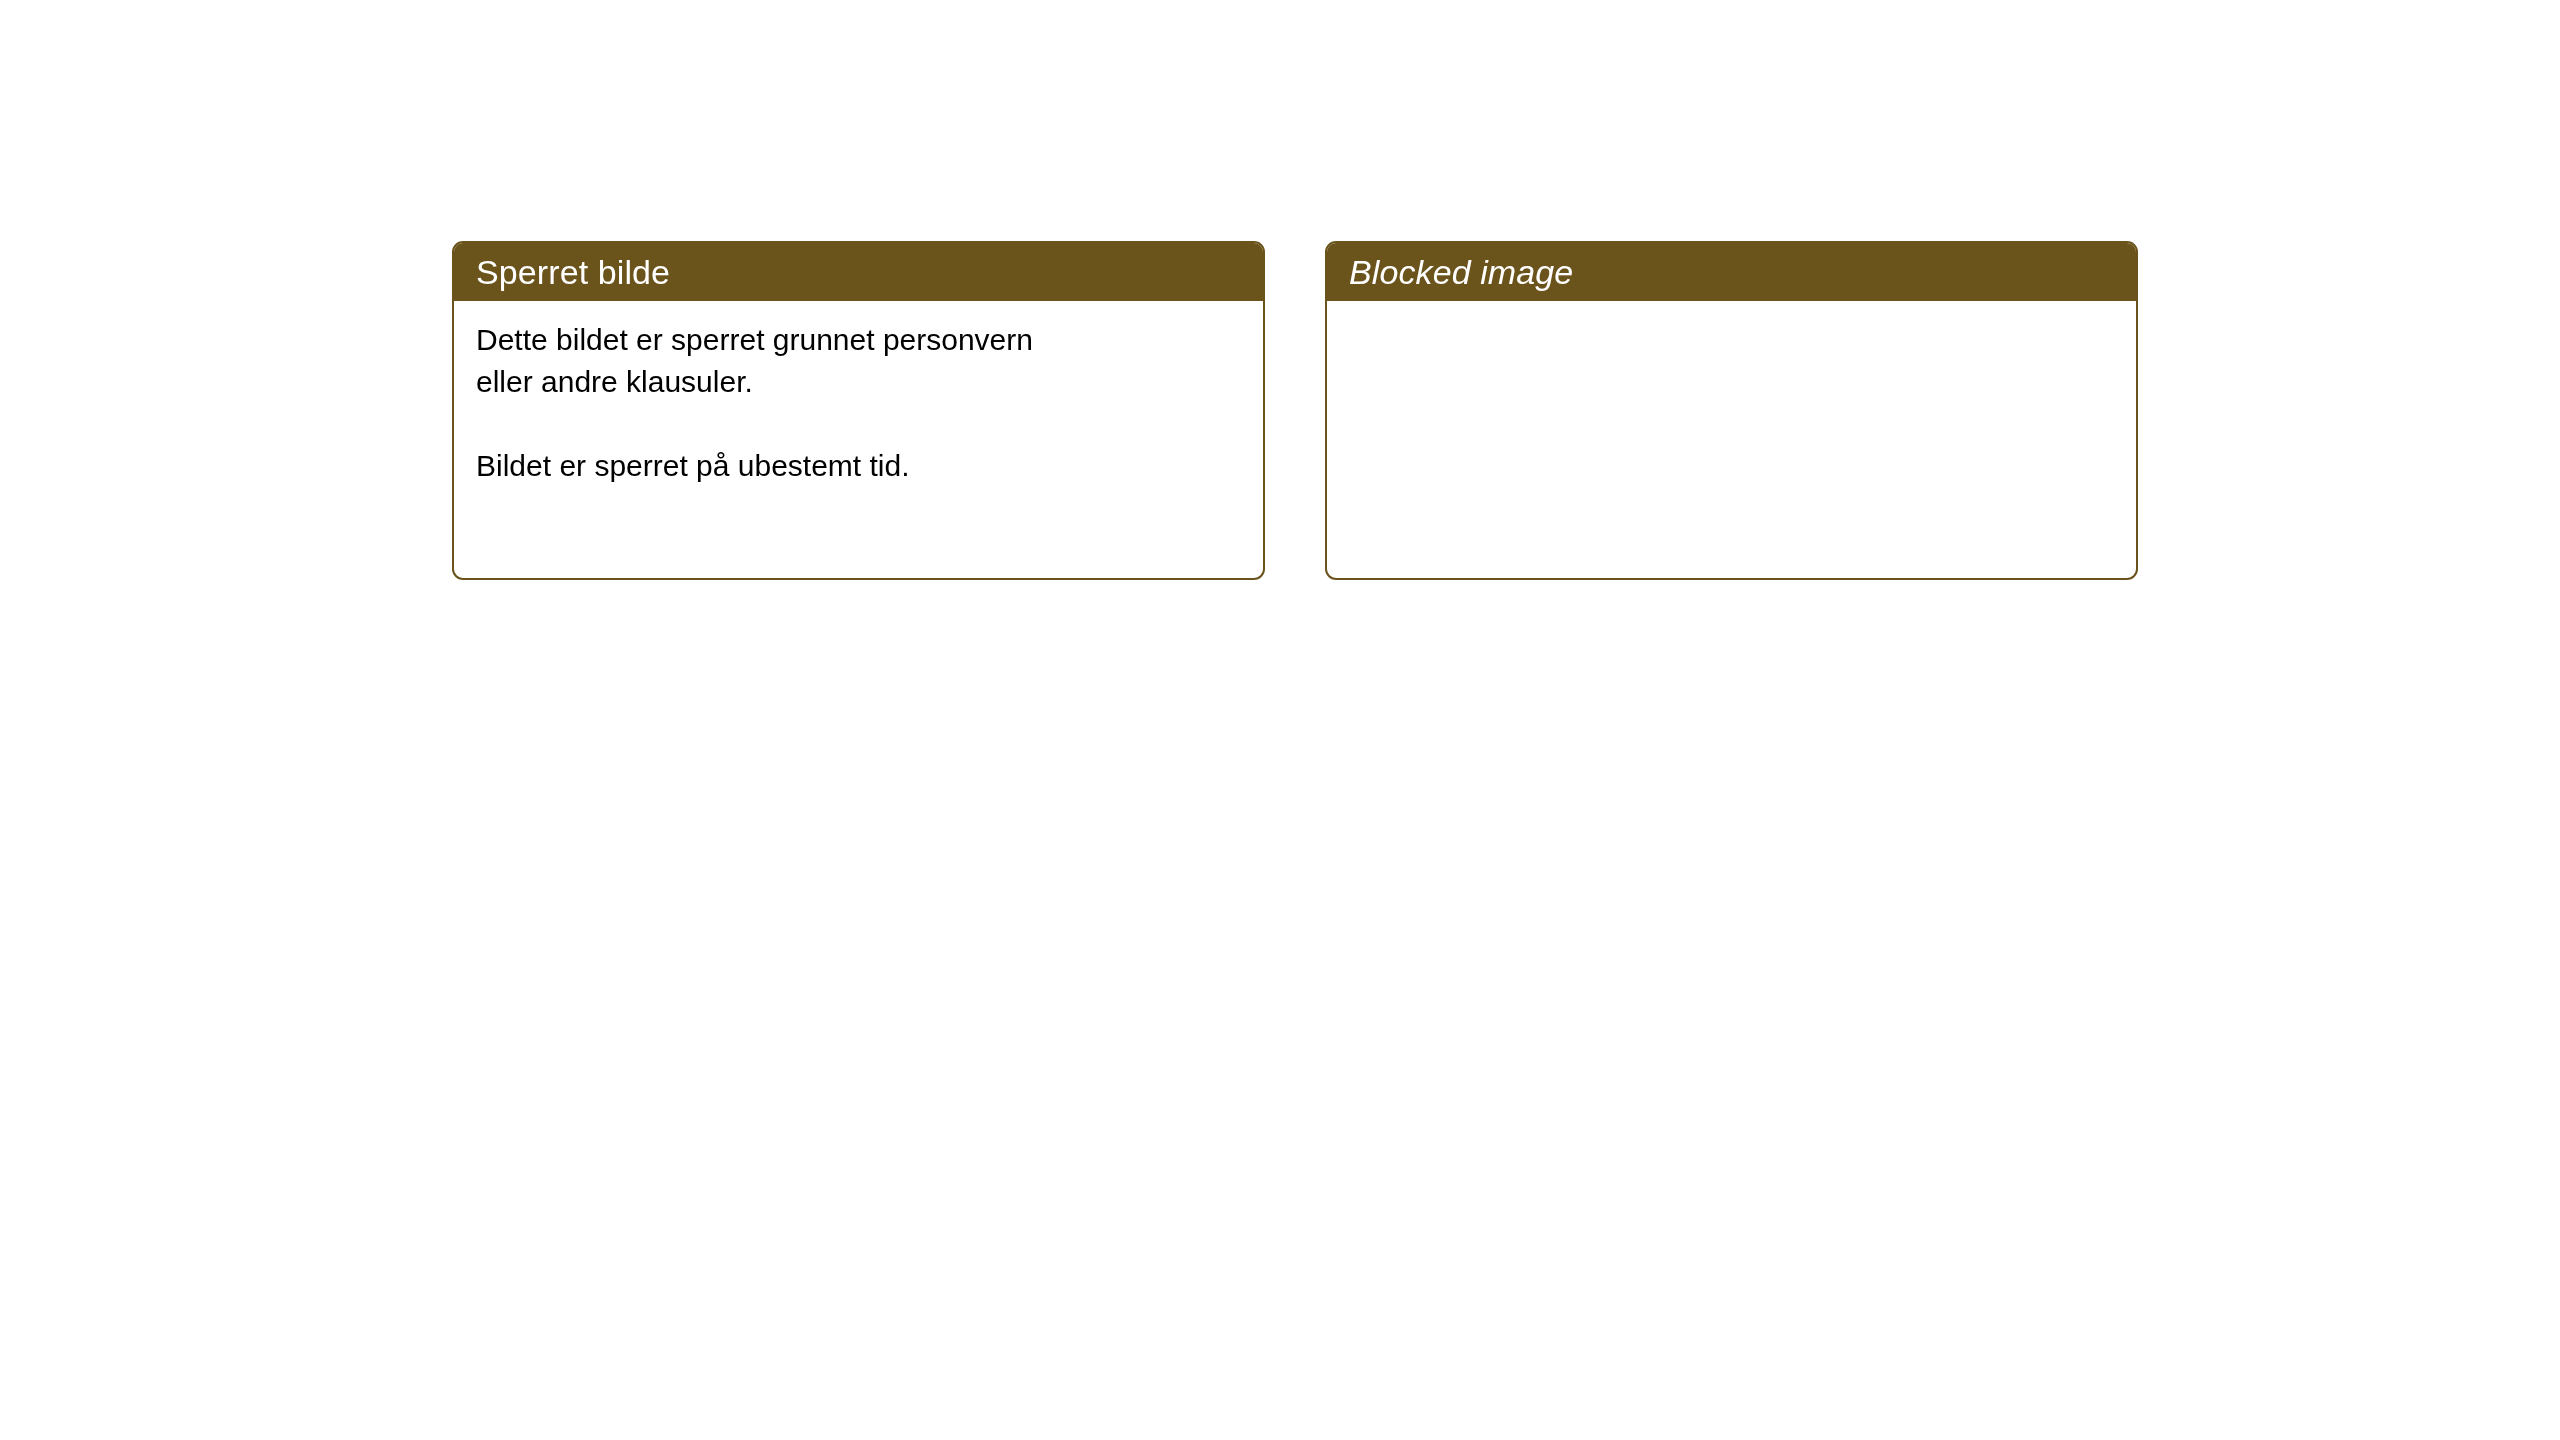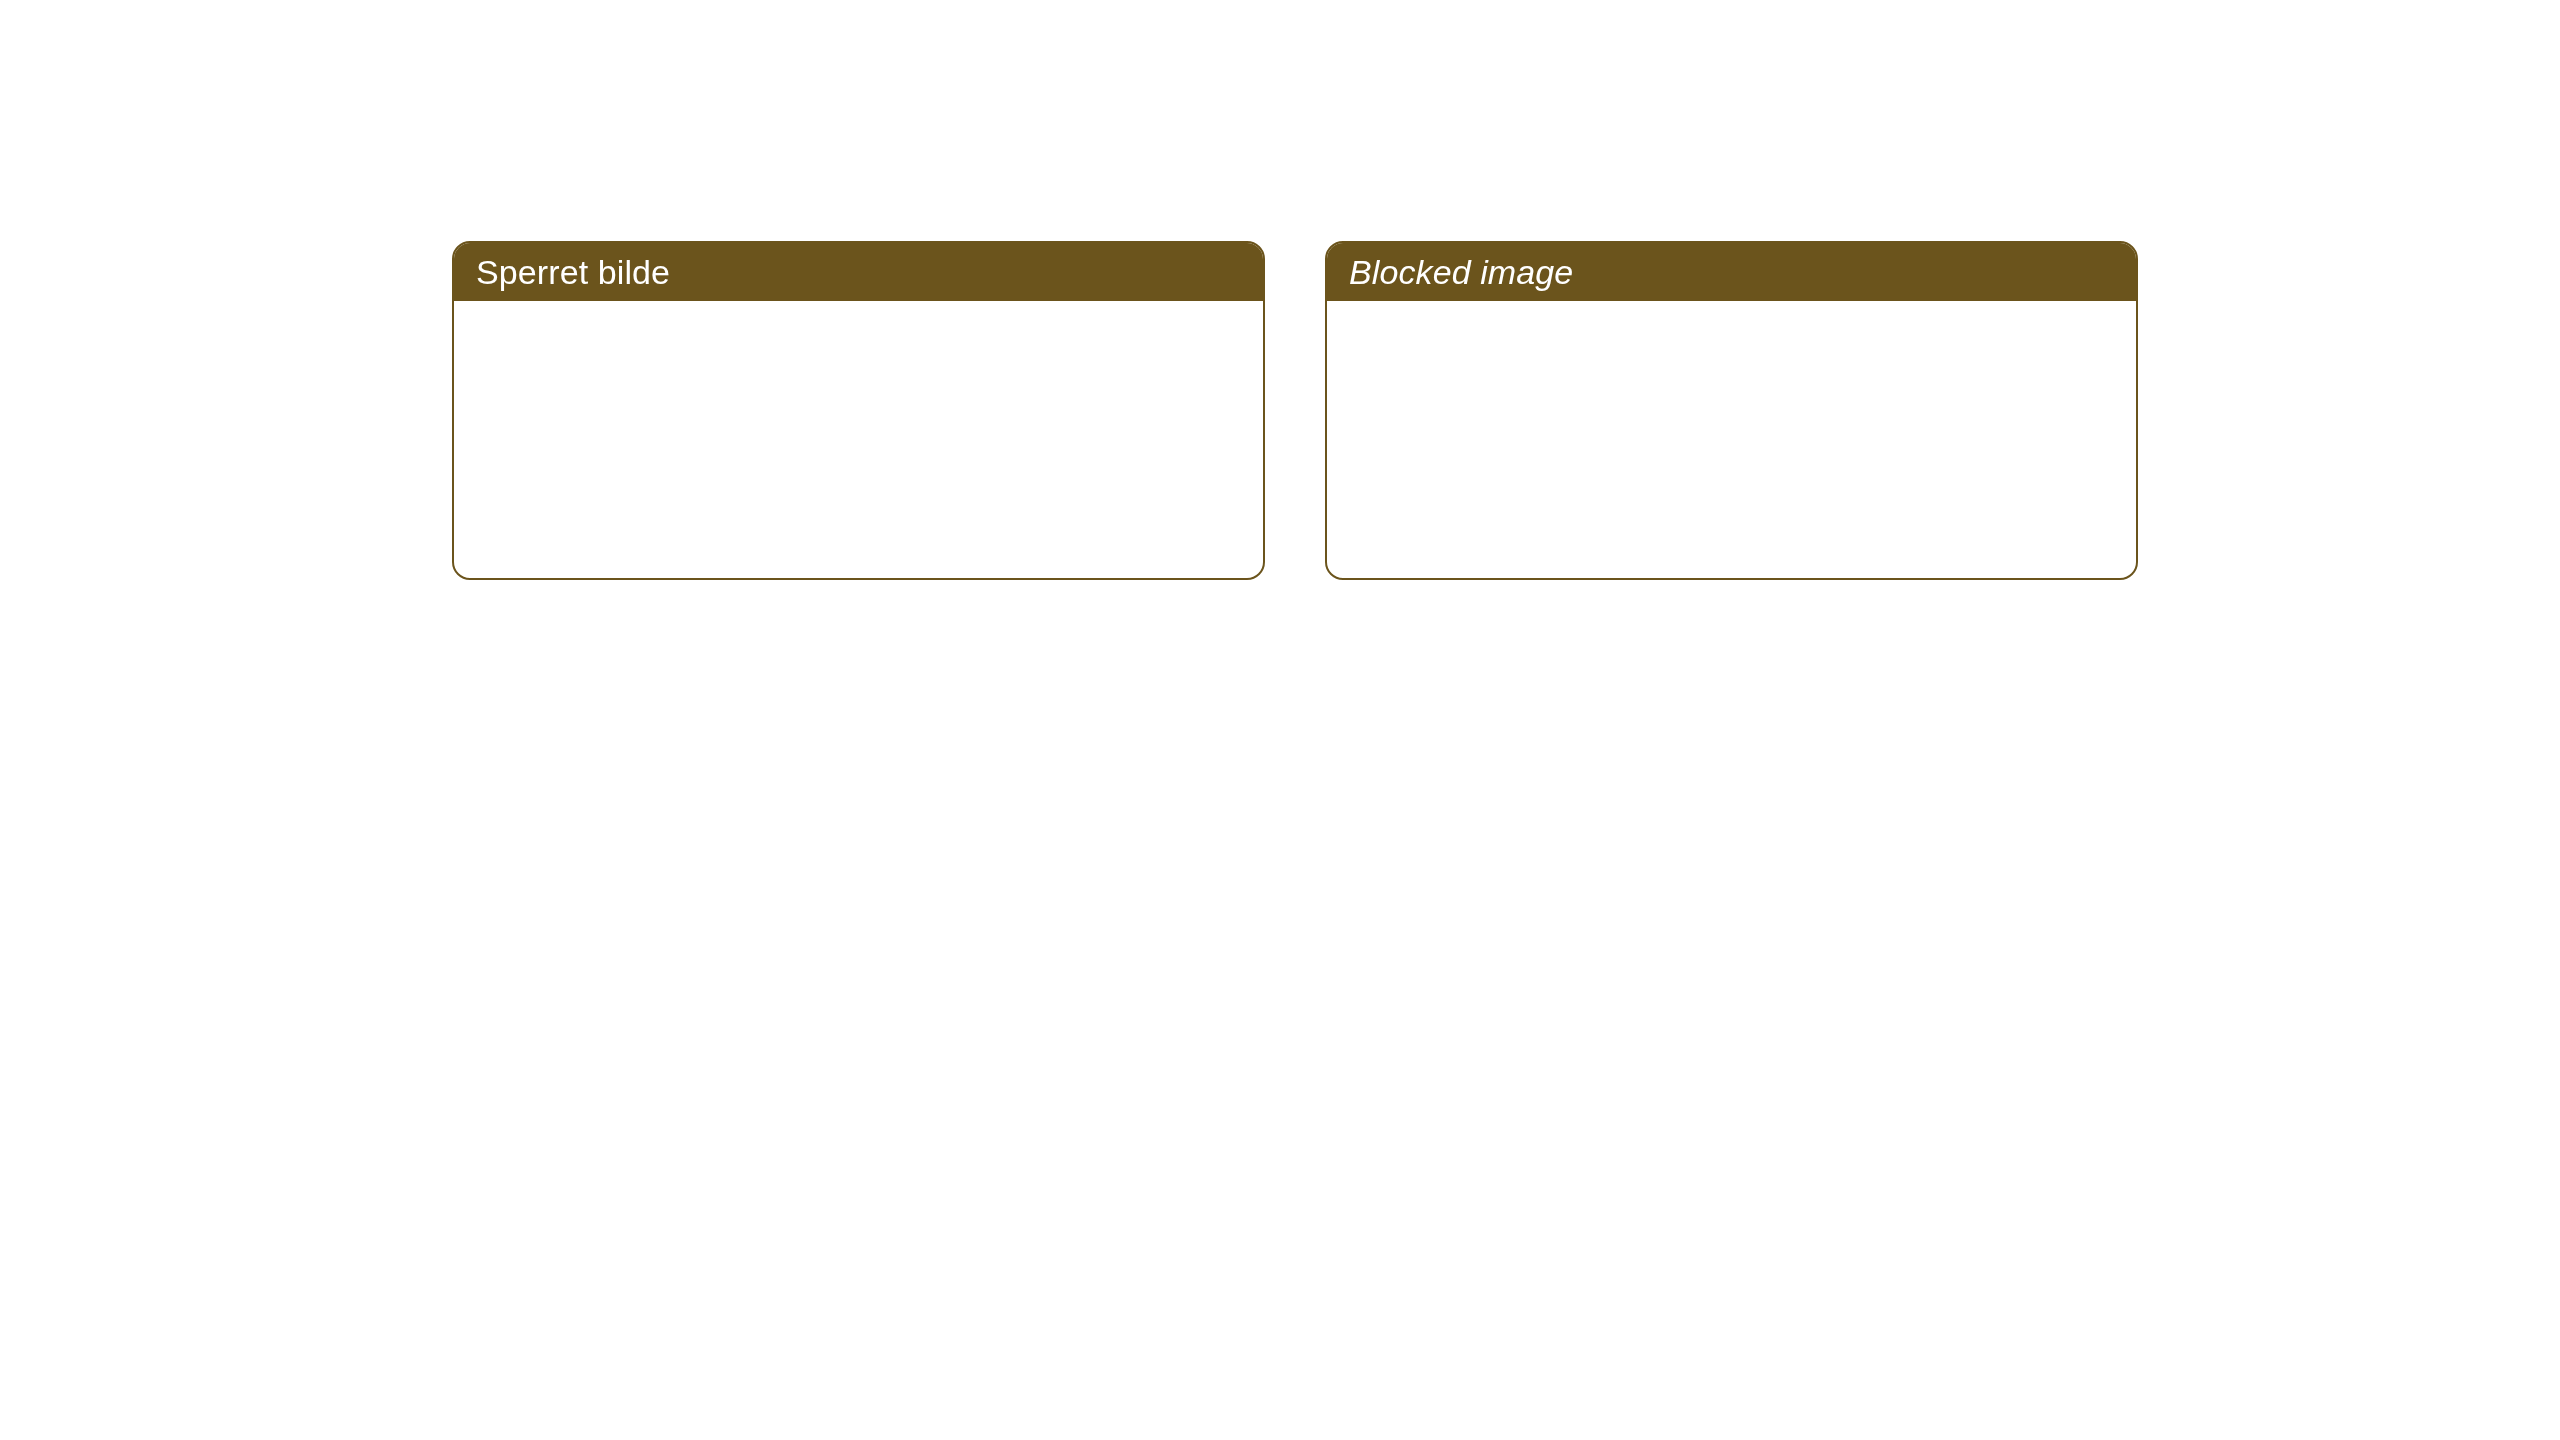--- a/index.html
+++ b/index.html
@@ -21,21 +21,21 @@
     height: 1440px;
   }
 
   .notice-panel {
     position: absolute;
     top: 241px;
     width: 813px;
     height: 339px;
     box-sizing: border-box;
     border: 2px solid #6b541c;
-    border-radius: 18px;
+    border-radius: 11px;
     background: #ffffff;
     overflow: hidden;
   }
 
   #panel-no { left: 452px; }
   #panel-en { left: 1325px; font-style: italic; }
 
   .panel-header {
     height: 58px;
     background: #6b541c;
@@ -74,20 +74,25 @@
 </style>
 </head>
 <body>
 
 <div id="stage">
 
   <section class="notice-panel" id="panel-no">
     <div class="panel-header">
       <span class="panel-header-title">Sperret bilde</span>
     </div>
+    <div class="panel-body">
+      <p class="panel-paragraph">Dette bildet er sperret grunnet personvern
+eller andre klausuler.</p>
+      <p class="panel-paragraph">Bildet er sperret på ubestemt tid.</p>
+    </div>
   </section>
 
   <section class="notice-panel" id="panel-en">
     <div class="panel-header">
       <span class="panel-header-title">Blocked image</span>
     </div>
   </section>
 
 </div>
 

